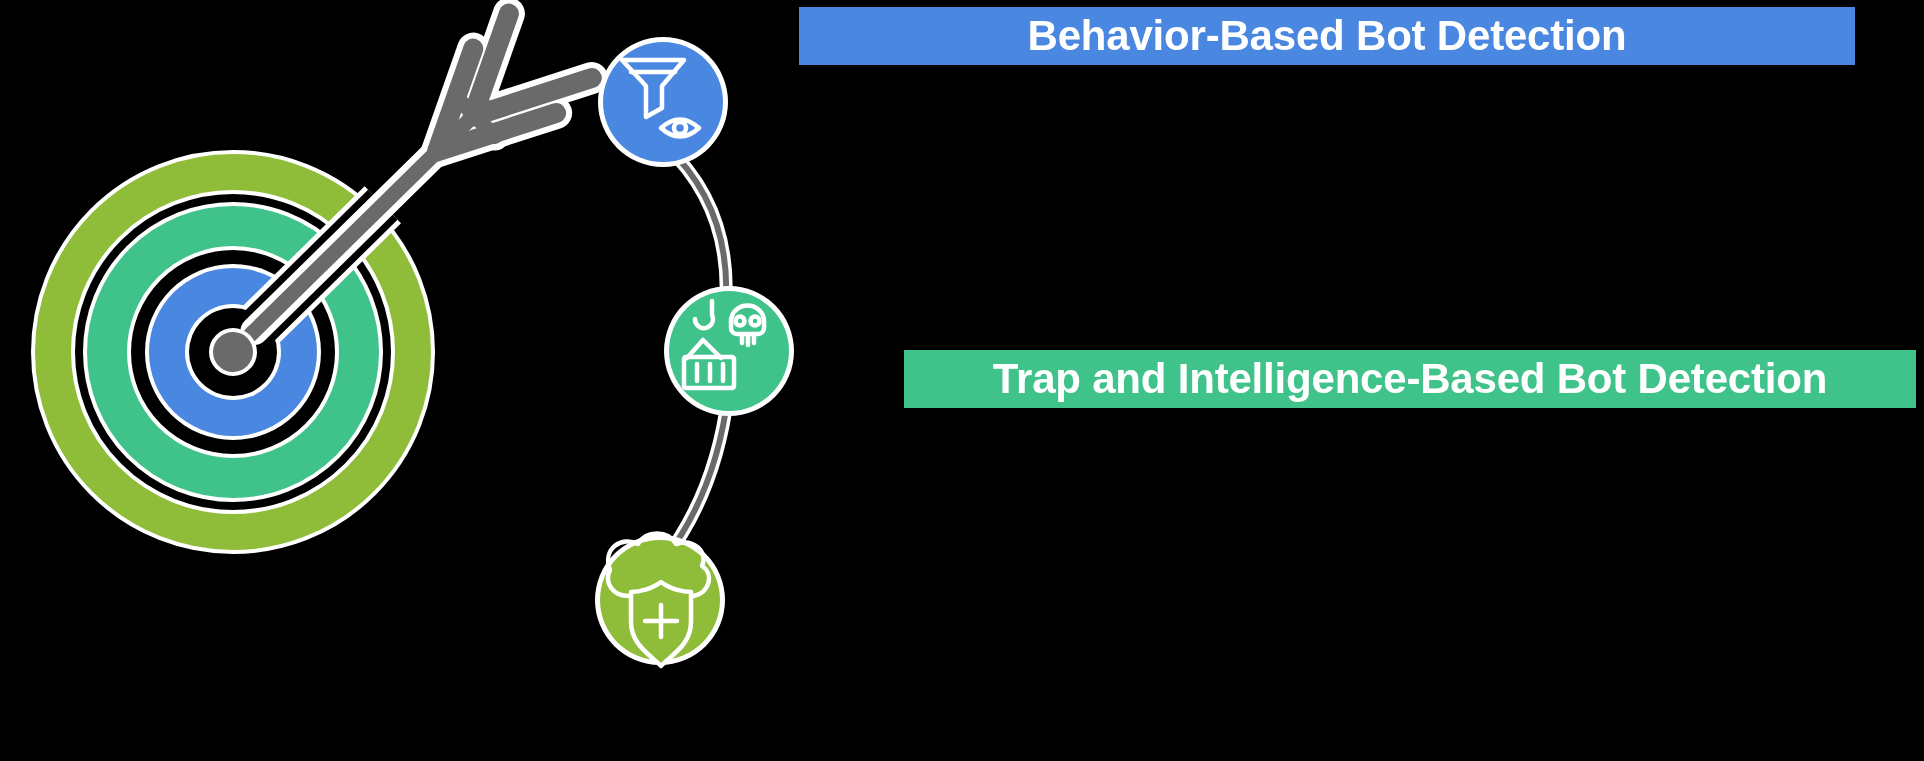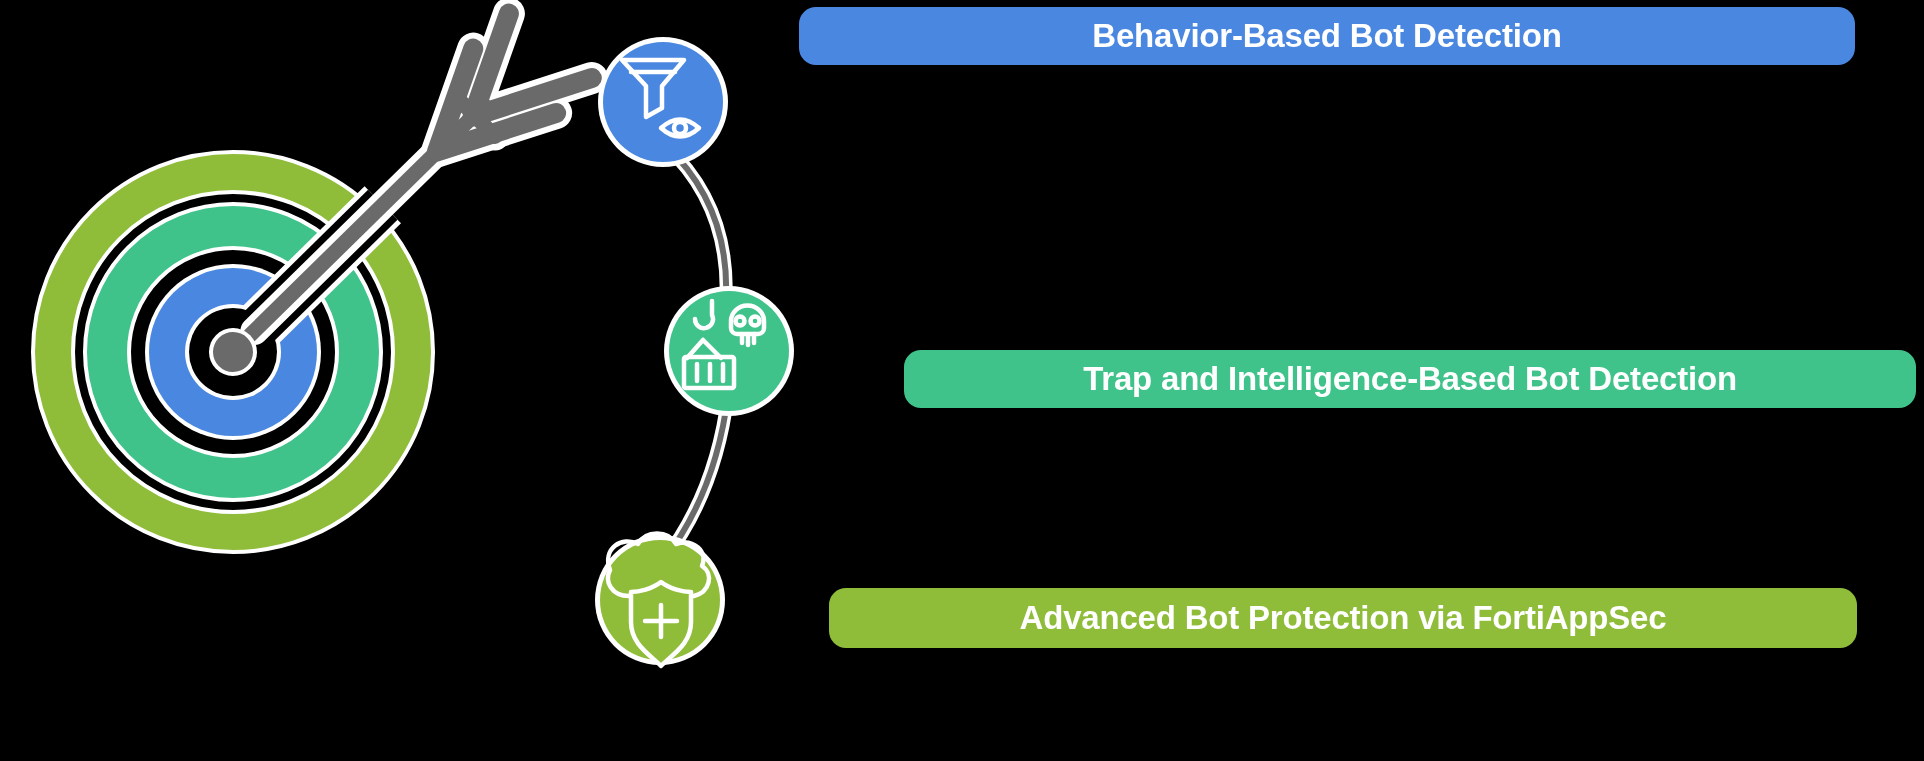--- a/index.html
+++ b/index.html
@@ -1,20 +1,20 @@
 <!DOCTYPE html>
 <html><head>
 <meta charset="utf-8">
 <style>
   html,body{margin:0;padding:0;background:#000;}
   #stage{position:relative;width:1924px;height:761px;background:#000;overflow:hidden;
          font-family:"Liberation Sans",sans-serif;}
   #diagram-svg{position:absolute;left:0;top:0;}
   .banner{position:absolute;display:flex;align-items:center;justify-content:center;
-          color:#fff;font-weight:bold;font-size:33px;letter-spacing:-0.2px;white-space:nowrap;border-radius:17px;}
+          color:#fff;font-weight:bold;font-size:42px;letter-spacing:-0.2px;white-space:nowrap;}
   #banner-behavior{left:799px;top:7px;width:1056px;height:58px;}
   #banner-trap{left:880px;top:350px;width:1012px;height:58px;margin-left:24px;}
   #banner-protection{left:829px;top:588px;width:1028px;height:60px;}
   .icon-stroke{fill:none;stroke:#fff;stroke-width:4.5;stroke-linecap:round;stroke-linejoin:round;}
 </style>
 </head>
 <body>
 
 <div id="stage">
 
@@ -103,14 +103,13 @@
         <path d="M 661,582 c 9,7 22,10 30,10 v 30 c 0,22 -18,32 -30,44 c -12,-12 -30,-22 -30,-44 v -30 c 8,0 21,-3 30,-10 z" fill="#8fbd3a" stroke="#ffffff" stroke-width="4.5" stroke-linejoin="round"></path>
         <path class="icon-stroke" d="M 645,621 H 677 M 661,605 V 637" stroke-width="5"></path>
       </g>
     </g>
   </svg>
 
   <div id="banner-behavior" class="banner" style="background-color: rgb(74, 135, 224);">Behavior-Based Bot Detection</div>
 
   <div id="banner-trap" class="banner" style="background-color: rgb(63, 195, 138);">Trap and Intelligence-Based Bot Detection</div>
 
-  <div id="banner-protection" class="banner" style="background-color: rgb(143, 189, 58);">Advanced Bot Protection via FortiAppSec</div>
 </div>
 
 </body></html>

